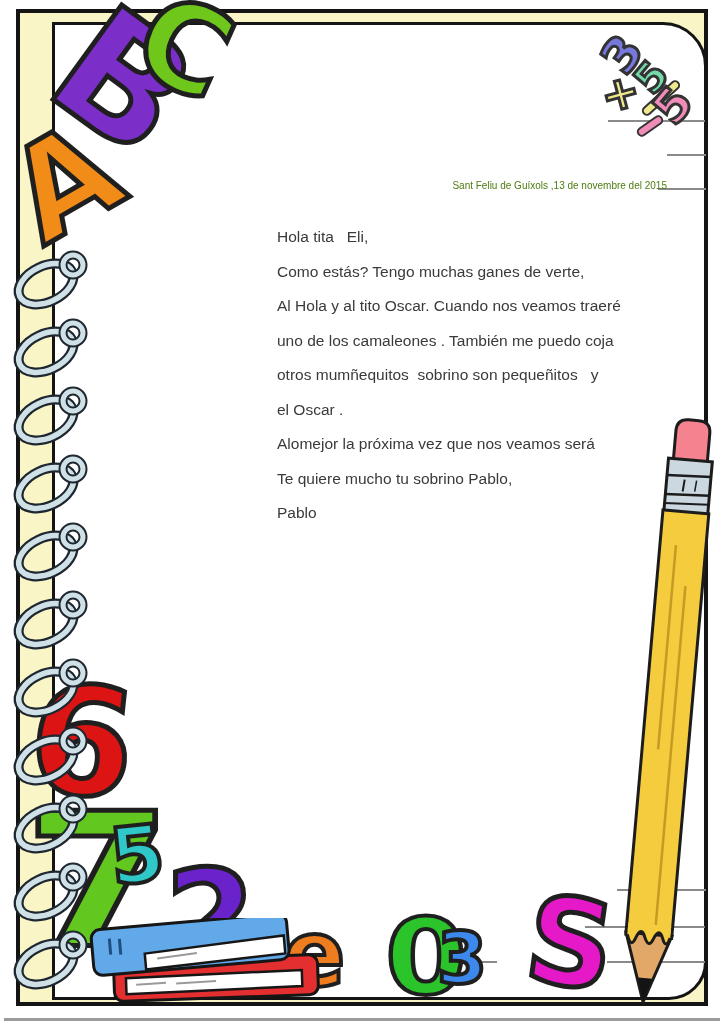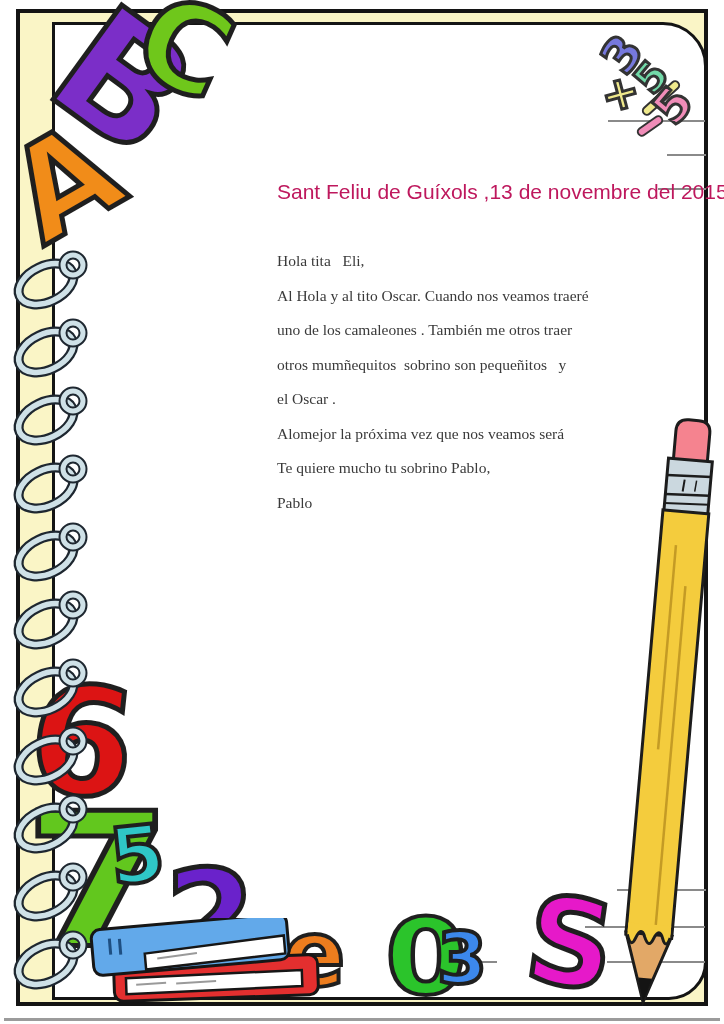--- a/index.html
+++ b/index.html
@@ -9,23 +9,23 @@
   
   .frame{position:absolute;left:16px;top:9px;width:692px;height:997px;background:#FAF5C6;
          border:4px solid #141414;box-sizing:border-box;z-index:0;}
   .bottom-shadow{position:absolute;left:4px;top:1018px;width:716px;height:3px;background:#9b9b9b;z-index:0;}
 
   
   .paper{position:absolute;left:52px;top:22px;width:655px;height:978px;background:#ffffff;
          border:3px solid #141414;box-sizing:border-box;border-radius:0 44px 38px 0;z-index:1;}
 
   
-  .dateline{position:absolute;left:277px;top:180px;width:390px;text-align:center;font-size:21px;
-            color:#be185d;white-space:pre;z-index:3;}
-  .letter-body{position:absolute;left:277px;top:244px;width:400px;z-index:3;font-family:Liberation Serif, serif;}
+  .dateline{position:absolute;left:277px;top:180px;width:390px;text-align:right;font-size:10px;
+            color:#4d7c0f;white-space:pre;z-index:3;}
+  .letter-body{position:absolute;left:277px;top:220px;width:400px;z-index:3;}
   .letter-body p{margin:0;height:34.5px;line-height:34.5px;font-size:15.5px;color:#3a3a3a;white-space:pre;}
 
   
   .rule{position:absolute;height:2px;background:#8a8a8a;z-index:2;}
 
   
   .glyph{position:absolute;font-family:"DejaVu Sans",sans-serif;font-weight:bold;line-height:.8;z-index:4;}
   .g-b{left:62px;top:18px;font-size:160px;color:#7B2EC8;-webkit-text-stroke:5px #1f1f1f;transform:rotate(36deg);}
   .g-c{left:140px;top:0px;font-size:120px;color:#6FC71B;-webkit-text-stroke:5px #1f1f1f;transform:rotate(24deg);}
   .g-a{left:14px;top:130px;font-size:130px;color:#F18C19;-webkit-text-stroke:5px #1f1f1f;transform:rotate(-30deg);}
@@ -66,22 +66,23 @@
   <div class="rule" style="left:667px;top:154px;width:39px;"></div>
   <div class="rule" style="left:658px;top:188px;width:48px;"></div>
   <div class="rule" style="left:617px;top:889px;width:89px;"></div>
   <div class="rule" style="left:585px;top:926px;width:120px;"></div>
   <div class="rule" style="left:477px;top:961px;width:20px;"></div>
   <div class="rule" style="left:607px;top:961px;width:98px;"></div>
 
   <div class="dateline">Sant Feliu de Guíxols ,13 de novembre del 2015</div>
   <div class="letter-body">
     <p>Hola tita   Eli,</p>
+    <p>Como estás? Tengo muchas ganes de verte,</p>
     <p>Al Hola y al tito Oscar. Cuando nos veamos traeré</p>
-    <p>uno de los camaleones . También me otros traer</p>
+    <p>uno de los camaleones . También me puedo coja</p>
     <p>otros mumñequitos  sobrino son pequeñitos   y</p>
     <p>el Oscar .</p>
     <p>Alomejor la próxima vez que nos veamos será</p>
     <p>Te quiere mucho tu sobrino Pablo,</p>
     <p>Pablo</p>
   </div>
 
   <div class="glyph g-b">B</div>
   <div class="glyph g-c">C</div>
   <div class="glyph g-a">A</div>

